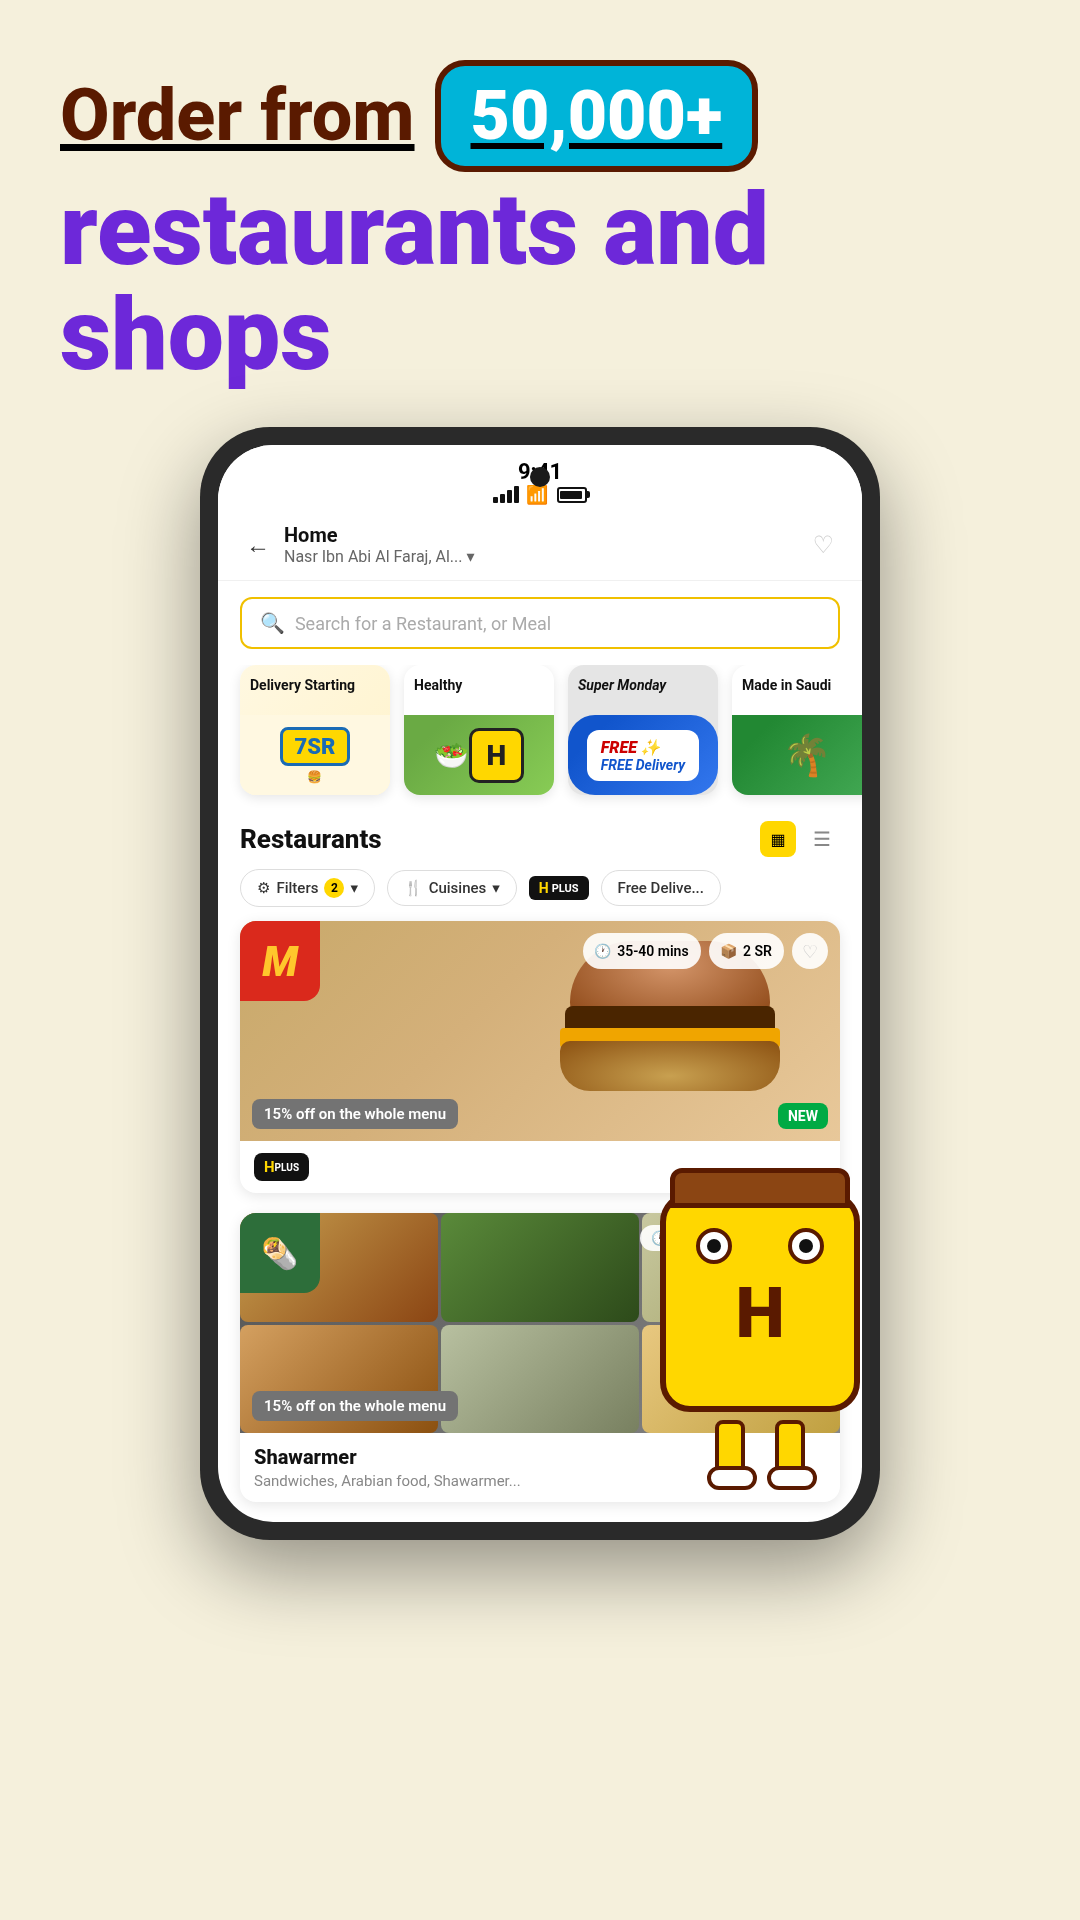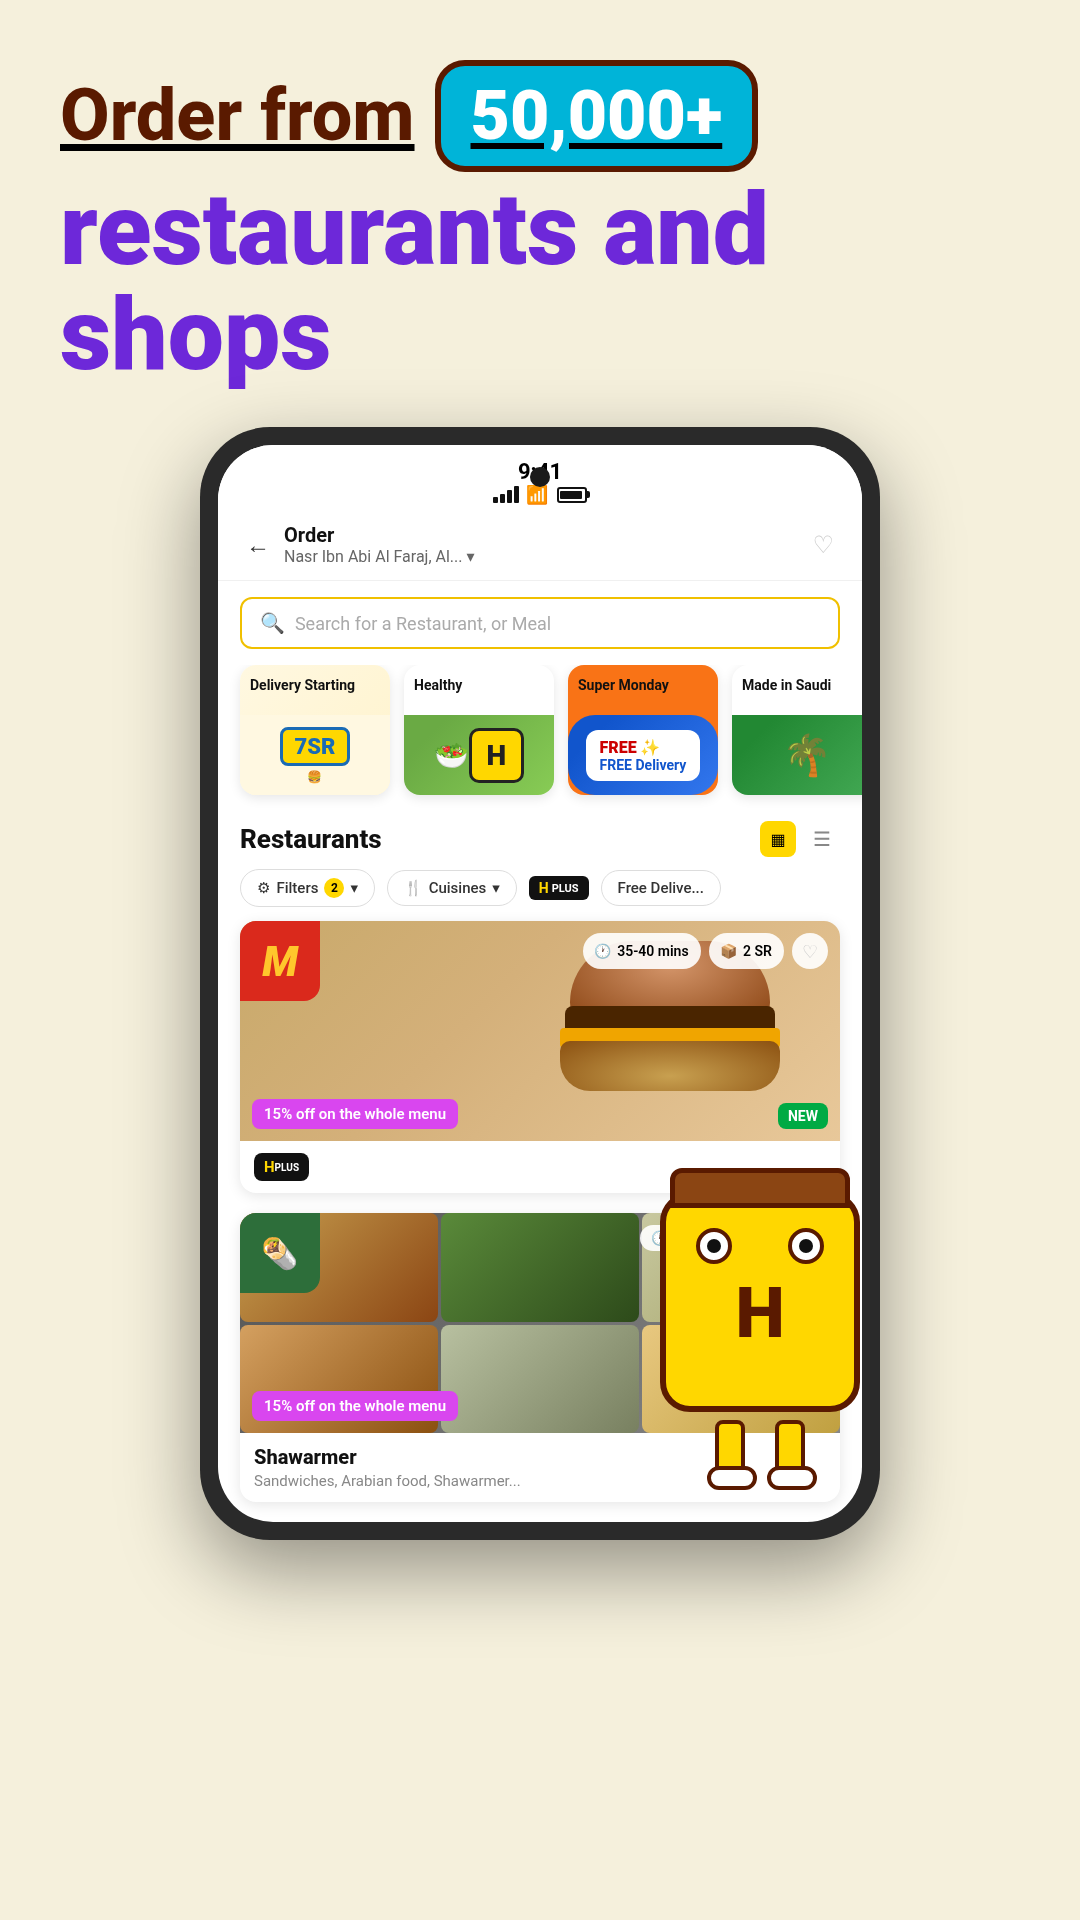--- a/index.html
+++ b/index.html
@@ -313,21 +313,21 @@
     .restaurant-overlay-bottom {
       position: absolute;
       bottom: 12px;
       left: 12px;
       right: 12px;
       display: flex;
       justify-content: space-between;
       align-items: flex-end;
     }
     .promo-tag {
-      background: #d946ef;
+      background: #737373;
       color: white;
       font-size: 15px;
       font-weight: 600;
       padding: 6px 12px;
       border-radius: 8px;
     }
     .new-tag {
       background: #00aa44;
       color: white;
       font-size: 14px;
@@ -712,21 +712,22 @@
     }
 
     
     .cat-card-delivery {
       background: linear-gradient(135deg, #fff8e1, #fff3cc);
     }
     .cat-card-healthy {
       background: white;
     }
     .cat-card-super {
-      background: #f97316;
+      background: #e5e5e5;
+      font-style: italic;
     }
     .cat-card-made {
       background: white;
     }
   </style>
 </head>
 <body>
 
 <div class="hero-text">
   <div class="hero-line1">
@@ -758,21 +759,21 @@
             <div class="battery-fill"></div>
             <div class="battery-tip"></div>
           </div>
         </div>
       </div>
 
       <div class="top-bar">
         <div class="top-bar-left">
           <span class="back-arrow">←</span>
           <div class="location-info">
-            <span class="location-title">Order</span>
+            <span class="location-title">Home</span>
             <span class="location-sub">
               <span>Nasr Ibn Abi Al Faraj, Al...</span>
               <span>▾</span>
             </span>
           </div>
         </div>
         <span class="heart-icon">♡</span>
       </div>
 
       <div class="search-bar">

